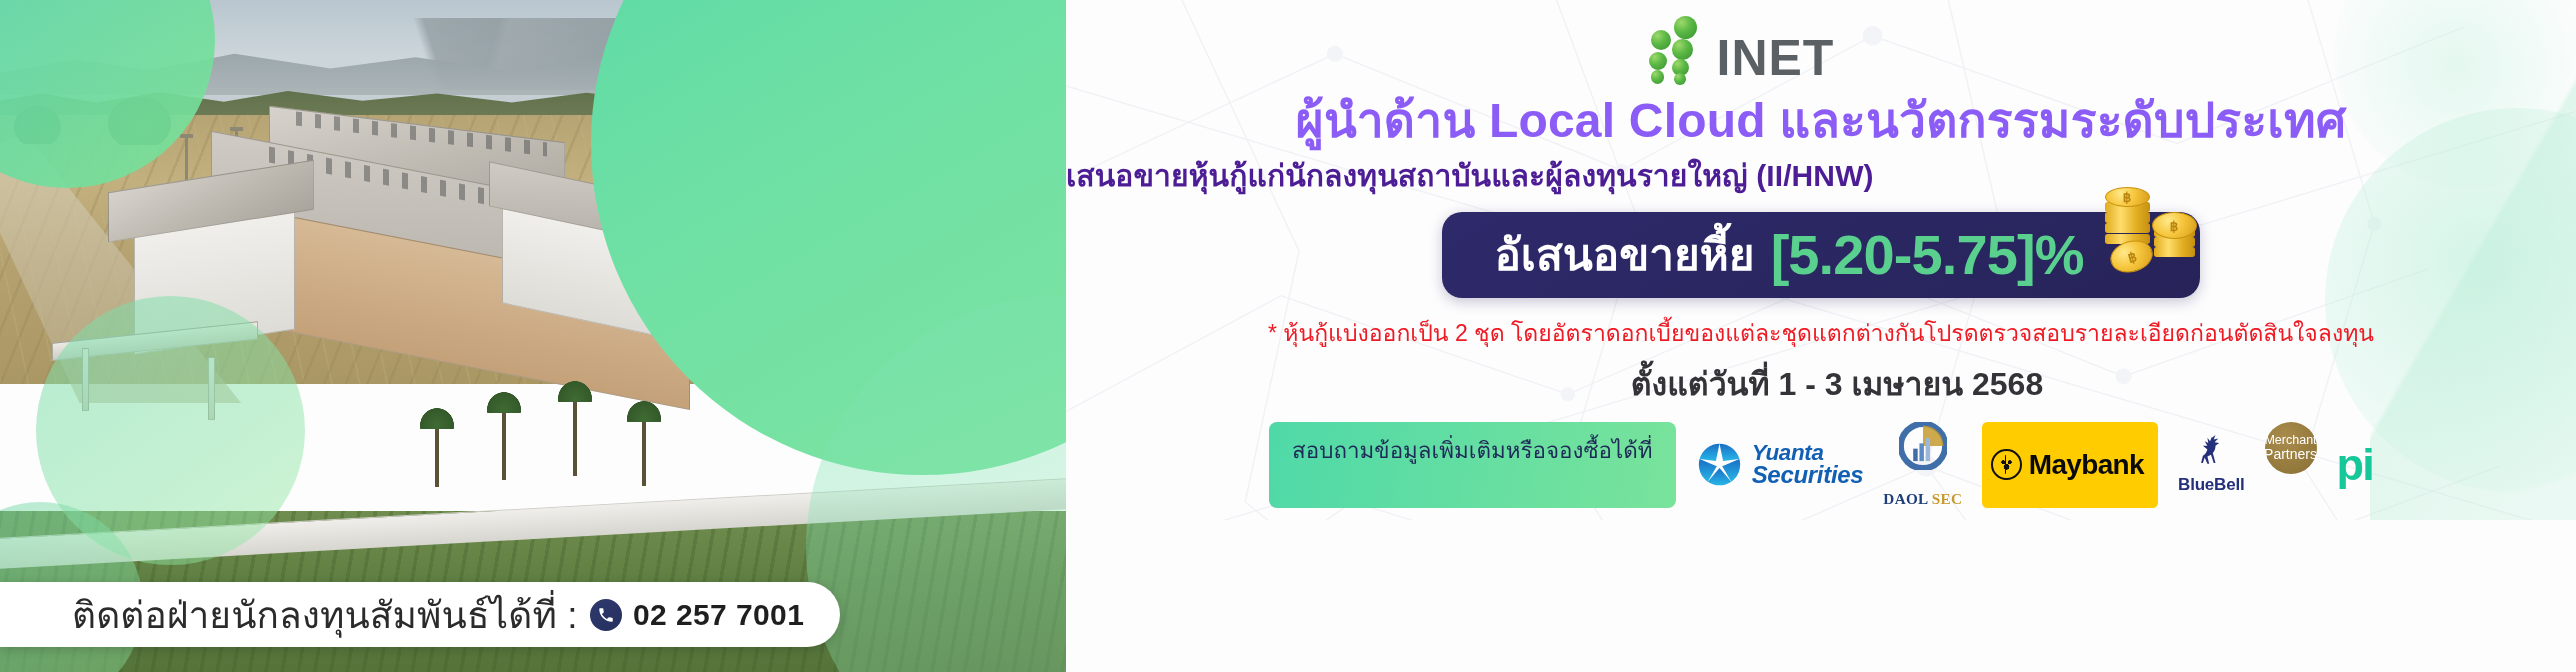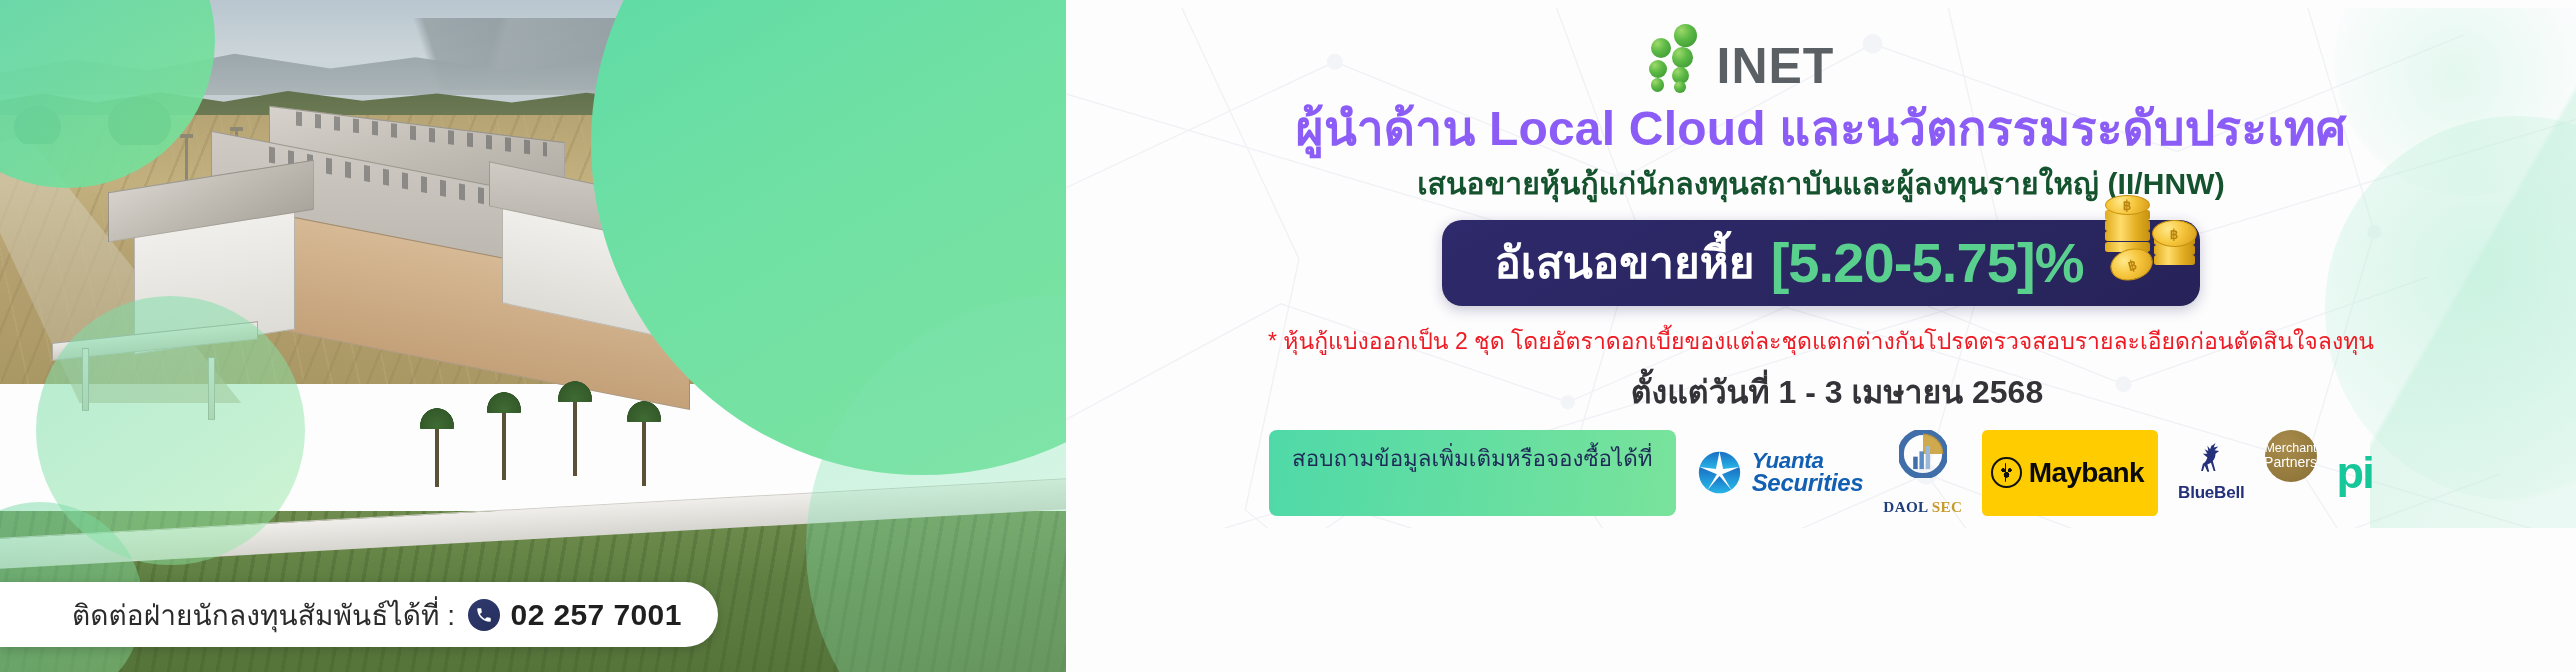--- a/index.html
+++ b/index.html
@@ -153,34 +153,34 @@
     position:absolute; left:0px; bottom:25px;
     height:65px;
     display:flex; align-items:center;
     padding: 0 36px 0 72px;
     background:#ffffff;
     border-radius: 0 36px 36px 0;
     box-shadow: 0 2.7px 10.8px rgba(0,0,0,.18);
     z-index: 40;
   }
   .contact-label {
-    font-size:28px; color:#2b2b2b; font-weight:400; letter-spacing:0.1px;text-align:right;
+    font-size:37px; color:#2b2b2b; font-weight:400; letter-spacing:0.1px;text-align:right;
   }
   .phone-ic {
     width:32px; height:32px; border-radius:50%;
     background: linear-gradient(140deg,#2f3a6e,#262f5c);
     display:flex; align-items:center; justify-content:center;
     margin: 0 10.8px 0 12.5px; flex:0 0 auto;
   }
   .phone-ic svg { width:18px; height:18px; fill:#ffffff; }
   .contact-num { font-size:30px; color:#1f1f1f; font-weight:700; letter-spacing:0.4px; }
 
   
   .right {
-    position:absolute; left:1066px; top:8px;
+    position:absolute; left:1066px; top:0;
     width:1510px; height:520px;
     background:#fdfdfe;
     overflow:hidden;
   }
   .net-lines { position:absolute; inset:0; opacity:.55; }
   .mint-blob {
     position:absolute; right:-134px; top:108px;
     width:385px; height:385px; border-radius:50%;
     background: radial-gradient(circle at 40% 40%, rgba(180,238,214,.55), rgba(205,243,226,.20) 70%, transparent 72%);
   }
@@ -210,22 +210,22 @@
   }
 
   .headline {
     position:absolute; left:0; top:82px; width:100%;
     text-align:center; z-index:5;
     font-size:48px; font-weight:700; color:#8b5cf6; letter-spacing:0.2px;
     white-space:nowrap;
   }
   .subhead {
     position:absolute; left:0; top:152px; width:100%;
-    text-align:center; z-index:5;
-    font-size:30px; font-weight:700; color:#14532d; letter-spacing:0.1px;
+    z-index:5;
+    font-size:30px; font-weight:700; color:#4c1d95; letter-spacing:0.1px;
     white-space:nowrap;
   }
 
   
   .rate-wrap {
     position:absolute; left:0; top:212px; width:100%;
     display:flex; justify-content:center; z-index:6;
   }
   .rate-box {
     position:relative;

